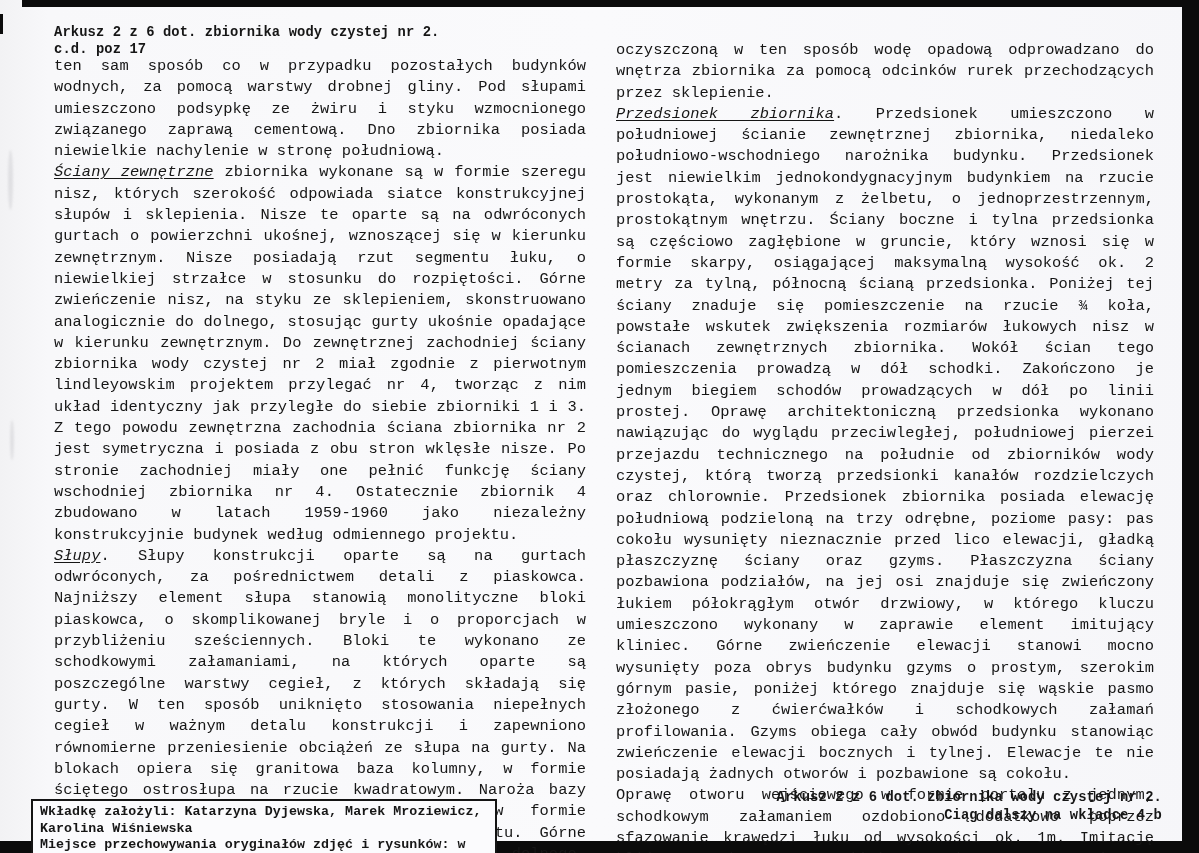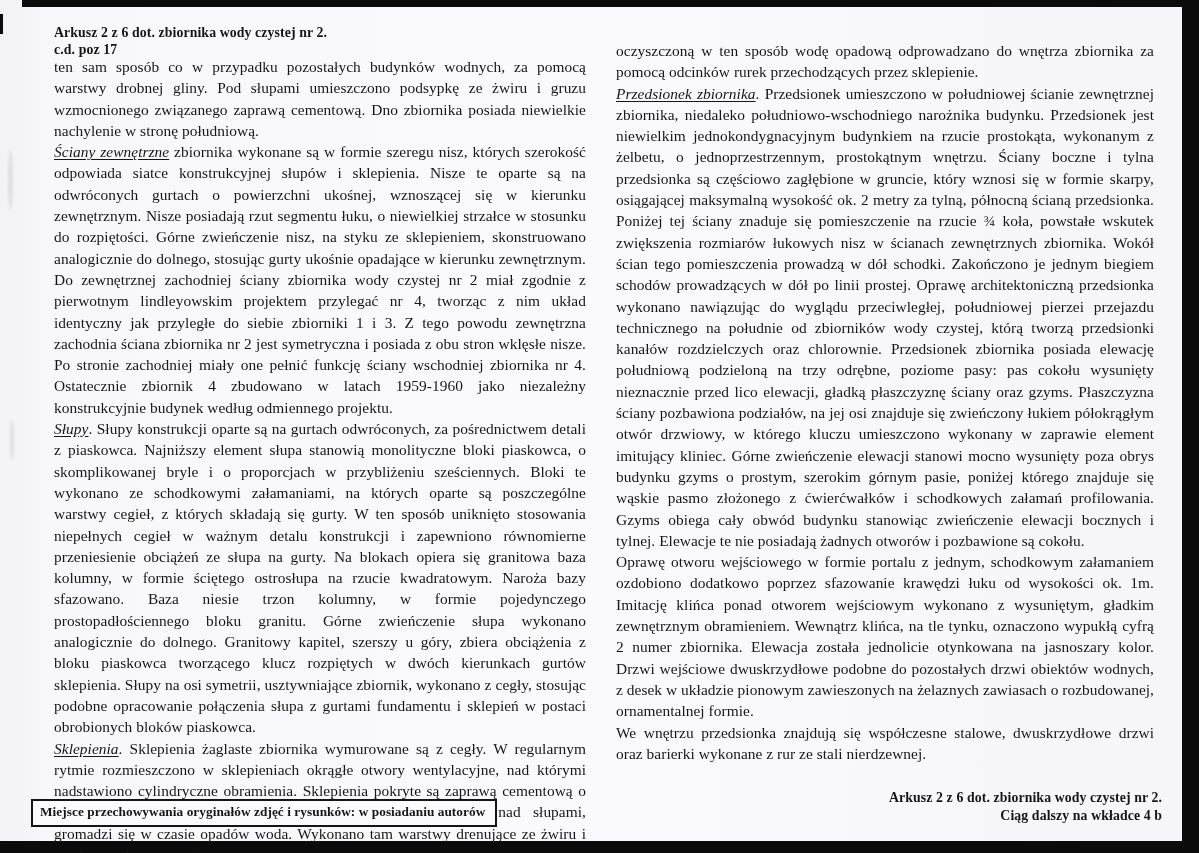--- a/index.html
+++ b/index.html
@@ -1,20 +1,20 @@
 <!DOCTYPE html>
 <html lang="pl"><head>
 <meta charset="utf-8">
 <style>
   html,body { margin:0; padding:0; background:#e9e9ec; }
   .page {
     position:relative;
     width:1199px; height:853px;
     background:linear-gradient(90deg, #f2f2f4 0%, #f8f8fa 4%, #fafafc 50%, #f6f6f9 100%);
-    font-family:Liberation Serif, serif;
+    font-family:Liberation Mono, monospace;
     color:#161616;
     overflow:hidden;
   }
   .edge { position:absolute; background:#0b0b0b; }
   .edge-top    { left:22px; top:0; right:0; height:7px; }
   .edge-right  { right:0; top:0; width:17px; height:100%; }
   .edge-bottom { left:0; bottom:0; width:100%; height:12px; }
   .edge-leftmark { left:0; top:14px; width:3px; height:20px; }
   .smudge { position:absolute; background:#c9c9cd; opacity:.45; border-radius:50%; filter:blur(1px); }
   .smudge1 { left:8px; top:150px; width:5px; height:60px; }
@@ -62,34 +62,35 @@
   <div class="edge edge-leftmark"></div>
   <div class="smudge smudge1"></div>
   <div class="smudge smudge2"></div>
 
   <div class="hdr">
     <div>Arkusz  2 z 6 dot. zbiornika wody czystej nr 2.</div>
     <div>c.d. poz 17</div>
   </div>
 
   <div class="col col-left">
-    <p><span class="lead"></span><span>ten sam sposób co w przypadku pozostałych budynków wodnych, za pomocą warstwy drobnej gliny. Pod słupami umieszczono podsypkę ze żwiru i gruzu wzmocnionego związanego zaprawą cementową. Dno zbiornika posiada niewielkie nachylenie w stronę południową.</span></p>
+    <p><span class="lead"></span><span>ten sam sposób co w przypadku pozostałych budynków wodnych, za pomocą warstwy drobnej gliny. Pod słupami umieszczono podsypkę ze żwiru i styku wzmocnionego związanego zaprawą cementową. Dno zbiornika posiada niewielkie nachylenie w stronę południową.</span></p>
     <p><span class="lead">Ściany zewnętrzne</span><span> zbiornika wykonane są w formie szeregu nisz, których szerokość odpowiada siatce konstrukcyjnej słupów i sklepienia. Nisze te oparte są na odwróconych gurtach o powierzchni ukośnej, wznoszącej się w kierunku zewnętrznym. Nisze posiadają rzut segmentu łuku, o niewielkiej strzałce w stosunku do rozpiętości. Górne zwieńczenie nisz, na styku ze sklepieniem, skonstruowano analogicznie do dolnego, stosując gurty ukośnie opadające w kierunku zewnętrznym. Do zewnętrznej zachodniej ściany zbiornika wody czystej nr 2 miał zgodnie z pierwotnym lindleyowskim projektem przylegać nr 4, tworząc z nim układ identyczny jak przyległe do siebie zbiorniki 1 i 3. Z tego powodu zewnętrzna zachodnia ściana zbiornika nr 2 jest symetryczna i posiada z obu stron wklęsłe nisze. Po stronie zachodniej miały one pełnić funkcję ściany wschodniej zbiornika nr 4. Ostatecznie zbiornik 4 zbudowano w latach 1959-1960 jako niezależny konstrukcyjnie budynek według odmiennego projektu.</span></p>
     <p><span class="lead">Słupy</span><span>.  Słupy konstrukcji oparte są na gurtach odwróconych, za pośrednictwem detali z piaskowca. Najniższy element słupa stanowią monolityczne bloki piaskowca, o skomplikowanej bryle i o proporcjach w przybliżeniu sześciennych. Bloki te wykonano ze schodkowymi załamaniami, na których oparte są poszczególne warstwy cegieł, z których składają się gurty. W ten sposób uniknięto stosowania niepełnych cegieł w ważnym detalu konstrukcji i zapewniono równomierne przeniesienie obciążeń ze słupa na gurty. Na blokach opiera się granitowa baza kolumny, w formie ściętego ostrosłupa na rzucie kwadratowym. Naroża bazy sfazowano. Baza niesie trzon kolumny, w formie pojedynczego prostopadłościennego bloku granitu. Górne zwieńczenie słupa wykonano analogicznie do dolnego. Granitowy kapitel, szerszy u góry, zbiera obciążenia z bloku piaskowca tworzącego klucz rozpiętych w dwóch kierunkach gurtów sklepienia. Słupy na osi symetrii, usztywniające zbiornik, wykonano z cegły, stosując podobne opracowanie połączenia słupa z gurtami fundamentu i sklepień w postaci obrobionych bloków piaskowca.</span></p>
     <p><span class="lead">Sklepienia</span><span>. Sklepienia żaglaste zbiornika wymurowane są z cegły. W regularnym rytmie rozmieszczono w sklepieniach okrągłe otwory wentylacyjne, nad którymi nadstawiono cylindryczne obramienia. Sklepienia pokryte są zaprawą cementową o oszlifowanej powierzchni. W najniższych punktach sklepienia, nad słupami, gromadzi się w czasie opadów woda. Wykonano tam warstwy drenujące ze żwiru i piasku, wydrenowaną i</span></p>
   </div>
 
   <div class="col col-right">
     <p><span class="lead"></span><span>oczyszczoną w ten sposób wodę opadową odprowadzano do wnętrza zbiornika za pomocą odcinków rurek przechodzących przez sklepienie.</span></p>
     <p><span class="lead">Przedsionek zbiornika</span><span>. Przedsionek umieszczono w południowej ścianie zewnętrznej zbiornika, niedaleko południowo-wschodniego narożnika budynku. Przedsionek jest niewielkim jednokondygnacyjnym budynkiem na rzucie prostokąta, wykonanym z żelbetu, o jednoprzestrzennym, prostokątnym wnętrzu. Ściany boczne i tylna przedsionka są częściowo zagłębione w gruncie, który wznosi się w formie skarpy, osiągającej maksymalną wysokość ok. 2 metry za tylną, północną ścianą przedsionka. Poniżej tej ściany znaduje się pomieszczenie na rzucie ¾ koła, powstałe wskutek zwiększenia rozmiarów łukowych nisz w ścianach zewnętrznych zbiornika. Wokół ścian tego pomieszczenia prowadzą w dół schodki. Zakończono je jednym biegiem schodów prowadzących w dół po linii prostej. Oprawę architektoniczną przedsionka wykonano nawiązując do wyglądu przeciwległej, południowej pierzei przejazdu technicznego na południe od zbiorników wody czystej, którą tworzą przedsionki kanałów rozdzielczych oraz chlorownie. Przedsionek zbiornika posiada elewację południową podzieloną na trzy odrębne, poziome pasy: pas cokołu wysunięty nieznacznie przed lico elewacji, gładką płaszczyznę ściany oraz gzyms. Płaszczyzna ściany pozbawiona podziałów, na jej osi znajduje się zwieńczony łukiem półokrągłym otwór drzwiowy, w którego kluczu umieszczono wykonany w zaprawie element imitujący kliniec. Górne zwieńczenie elewacji stanowi mocno wysunięty poza obrys budynku gzyms o prostym, szerokim górnym pasie, poniżej którego znajduje się wąskie pasmo złożonego z ćwierćwałków i schodkowych załamań profilowania. Gzyms obiega cały obwód budynku stanowiąc zwieńczenie elewacji bocznych i tylnej. Elewacje te nie posiadają  żadnych otworów i pozbawione są cokołu.</span></p>
     <p><span class="lead"></span><span>Oprawę otworu wejściowego w formie portalu z jednym, schodkowym załamaniem ozdobiono dodatkowo poprzez sfazowanie krawędzi łuku od wysokości ok. 1m. Imitację klińca ponad otworem wejściowym wykonano z wysuniętym, gładkim zewnętrznym obramieniem. Wewnątrz klińca, na tle tynku, oznaczono wypukłą cyfrą 2 numer zbiornika. Elewacja została jednolicie otynkowana na jasnoszary kolor. Drzwi wejściowe dwuskrzydłowe podobne do pozostałych drzwi obiektów wodnych, z desek w układzie pionowym zawieszonych na żelaznych zawiasach o rozbudowanej, ornamentalnej formie.</span></p>
     <p><span class="lead"></span><span>We wnętrzu przedsionka znajdują się współczesne stalowe, dwuskrzydłowe drzwi oraz barierki wykonane z rur ze stali nierdzewnej.</span></p>
   </div>
 
   <div class="credits">
+    <div>Wkładkę założyli: Katarzyna Dyjewska, Marek Mroziewicz, Karolina Wiśniewska</div>
     <div>Miejsce przechowywania oryginałów zdjęć i rysunków: w posiadaniu autorów</div>
   </div>
 
   <div class="footer-right">
     <div>Arkusz 2 z 6 dot. zbiornika wody czystej nr 2.</div>
     <div>Ciąg dalszy na wkładce 4 b</div>
   </div>
 
 </div>
 

